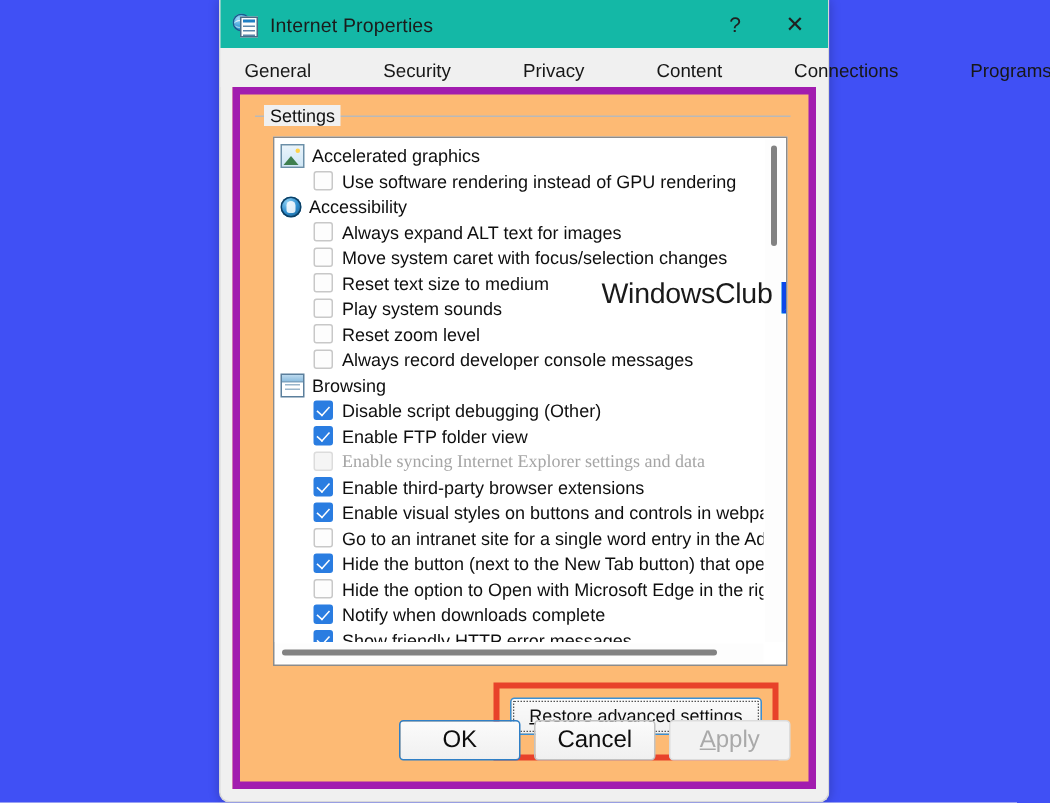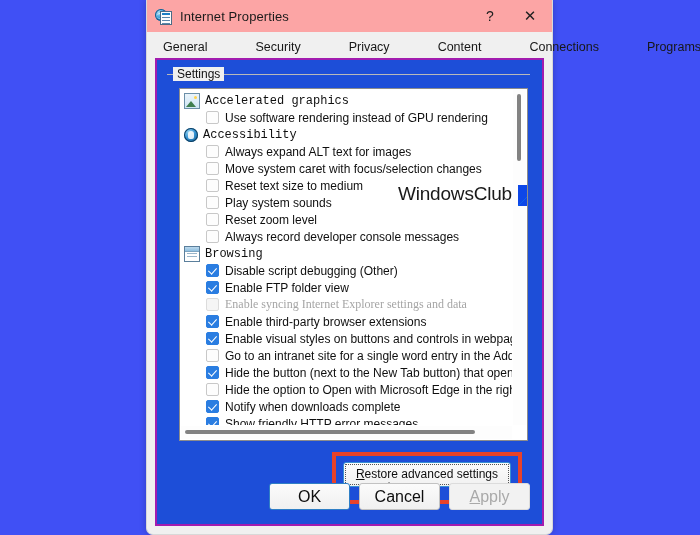--- a/index.html
+++ b/index.html
@@ -29,21 +29,21 @@
     box-sizing: border-box;
     box-shadow: 0 0 7px rgba(0,0,0,0.22);
   }
 
   
   #titlebar {
     height: 32px;
     display: flex;
     align-items: center;
     padding: 0 2px 0 8px;
-    background: #fca5a5;
+    background: #14b8a6;
     position: relative;
   }
   .title-icon {
     width: 17px;
     height: 17px;
     position: relative;
     flex: 0 0 auto;
     margin-right: 8px;
   }
   .title-icon .globe {
@@ -134,22 +134,22 @@
     outline-offset: -3px;
     top: 0px;
     padding-top: 4px;
   }
   #tabpanel {
     position: absolute;
     left: 8px;
     right: 8px;
     top: 58px;
     bottom: 8px;
-    background: #1d4ed8;
-    border: 2px solid #a21caf;
+    background: #fdba74;
+    border: 5px solid #a21caf;
     box-sizing: border-box;
   }
 
   
   #groupbox {
     position: absolute;
     left: 10px;
     top: 14px;
     right: 12px;
     height: 367px;
@@ -198,21 +198,21 @@
   }
 
   .row {
     display: flex;
     align-items: center;
     height: 17px;
     white-space: nowrap;
     font-size: 12px;
     color: #0f0f0f;
   }
-  .row.category { padding-left: 0px; font-family: Liberation Mono, monospace; }
+  .row.category { padding-left: 0px; }
   .row.option { padding-left: 22px; }
   .row.disabled .label { color: #a5a5a5; font-family: Liberation Serif, serif; }
 
   
   .cat-icon {
     width: 14px;
     height: 14px;
     margin-right: 5px;
     flex: 0 0 auto;
     position: relative;

